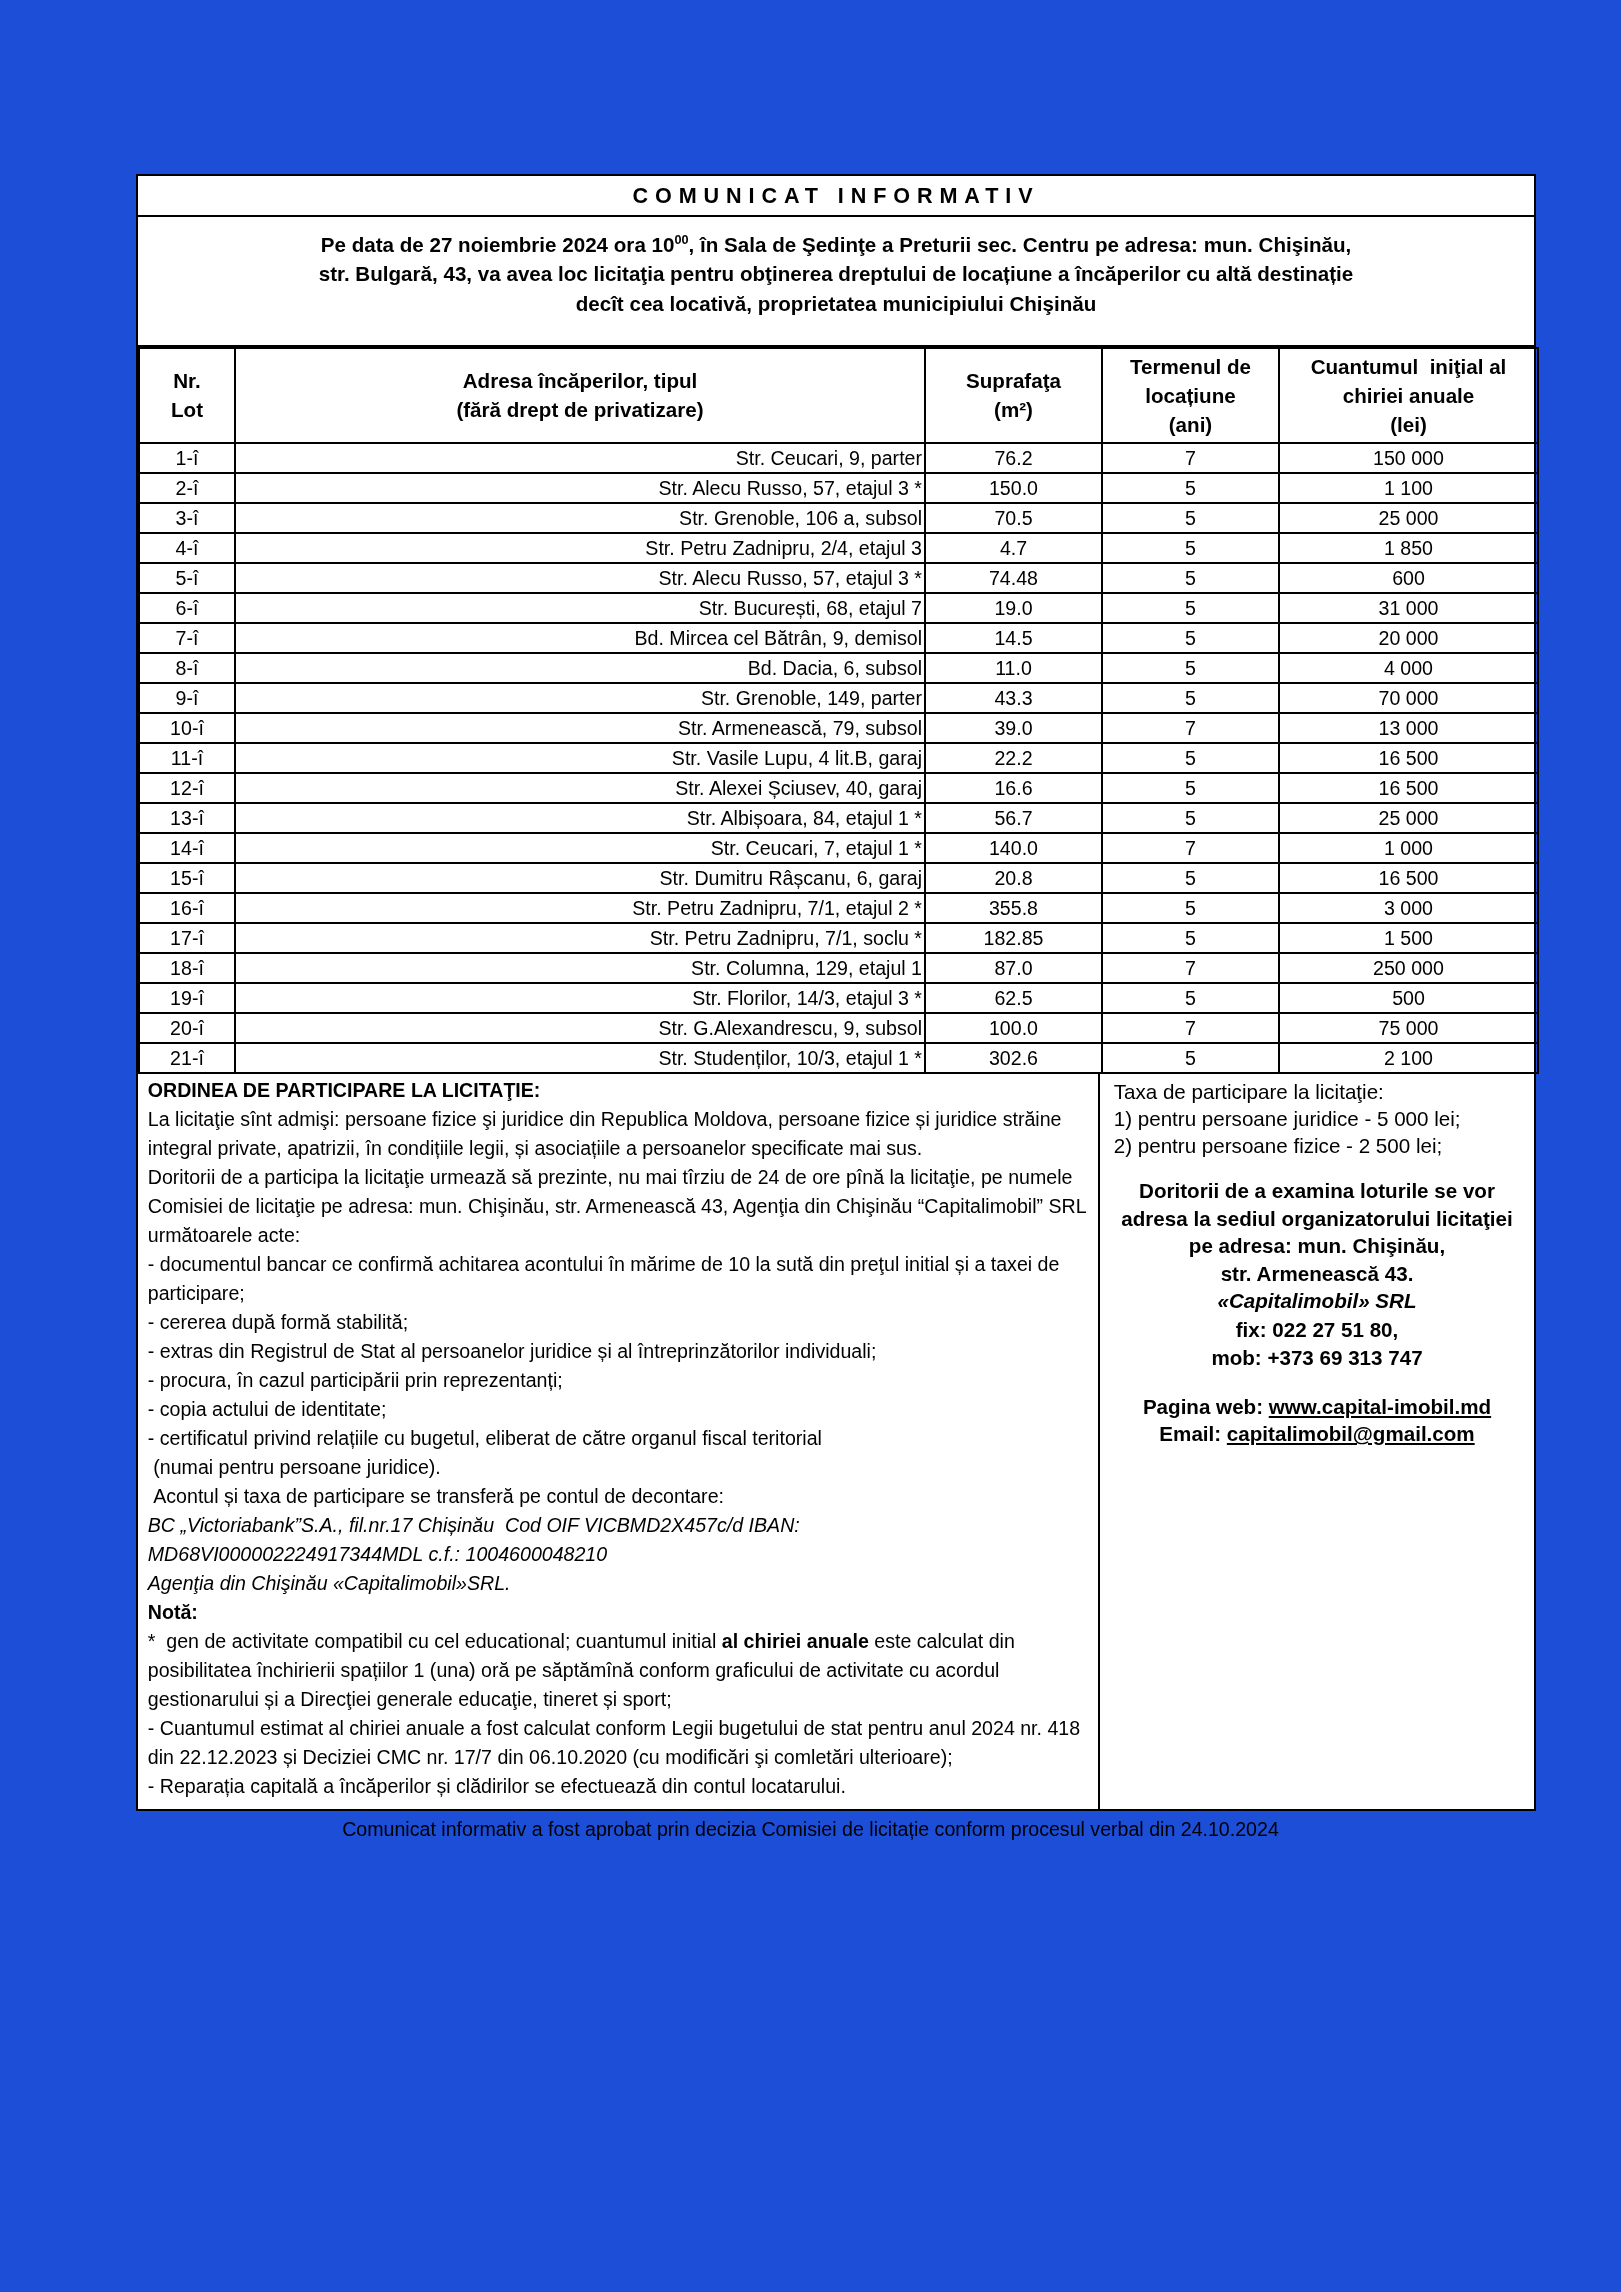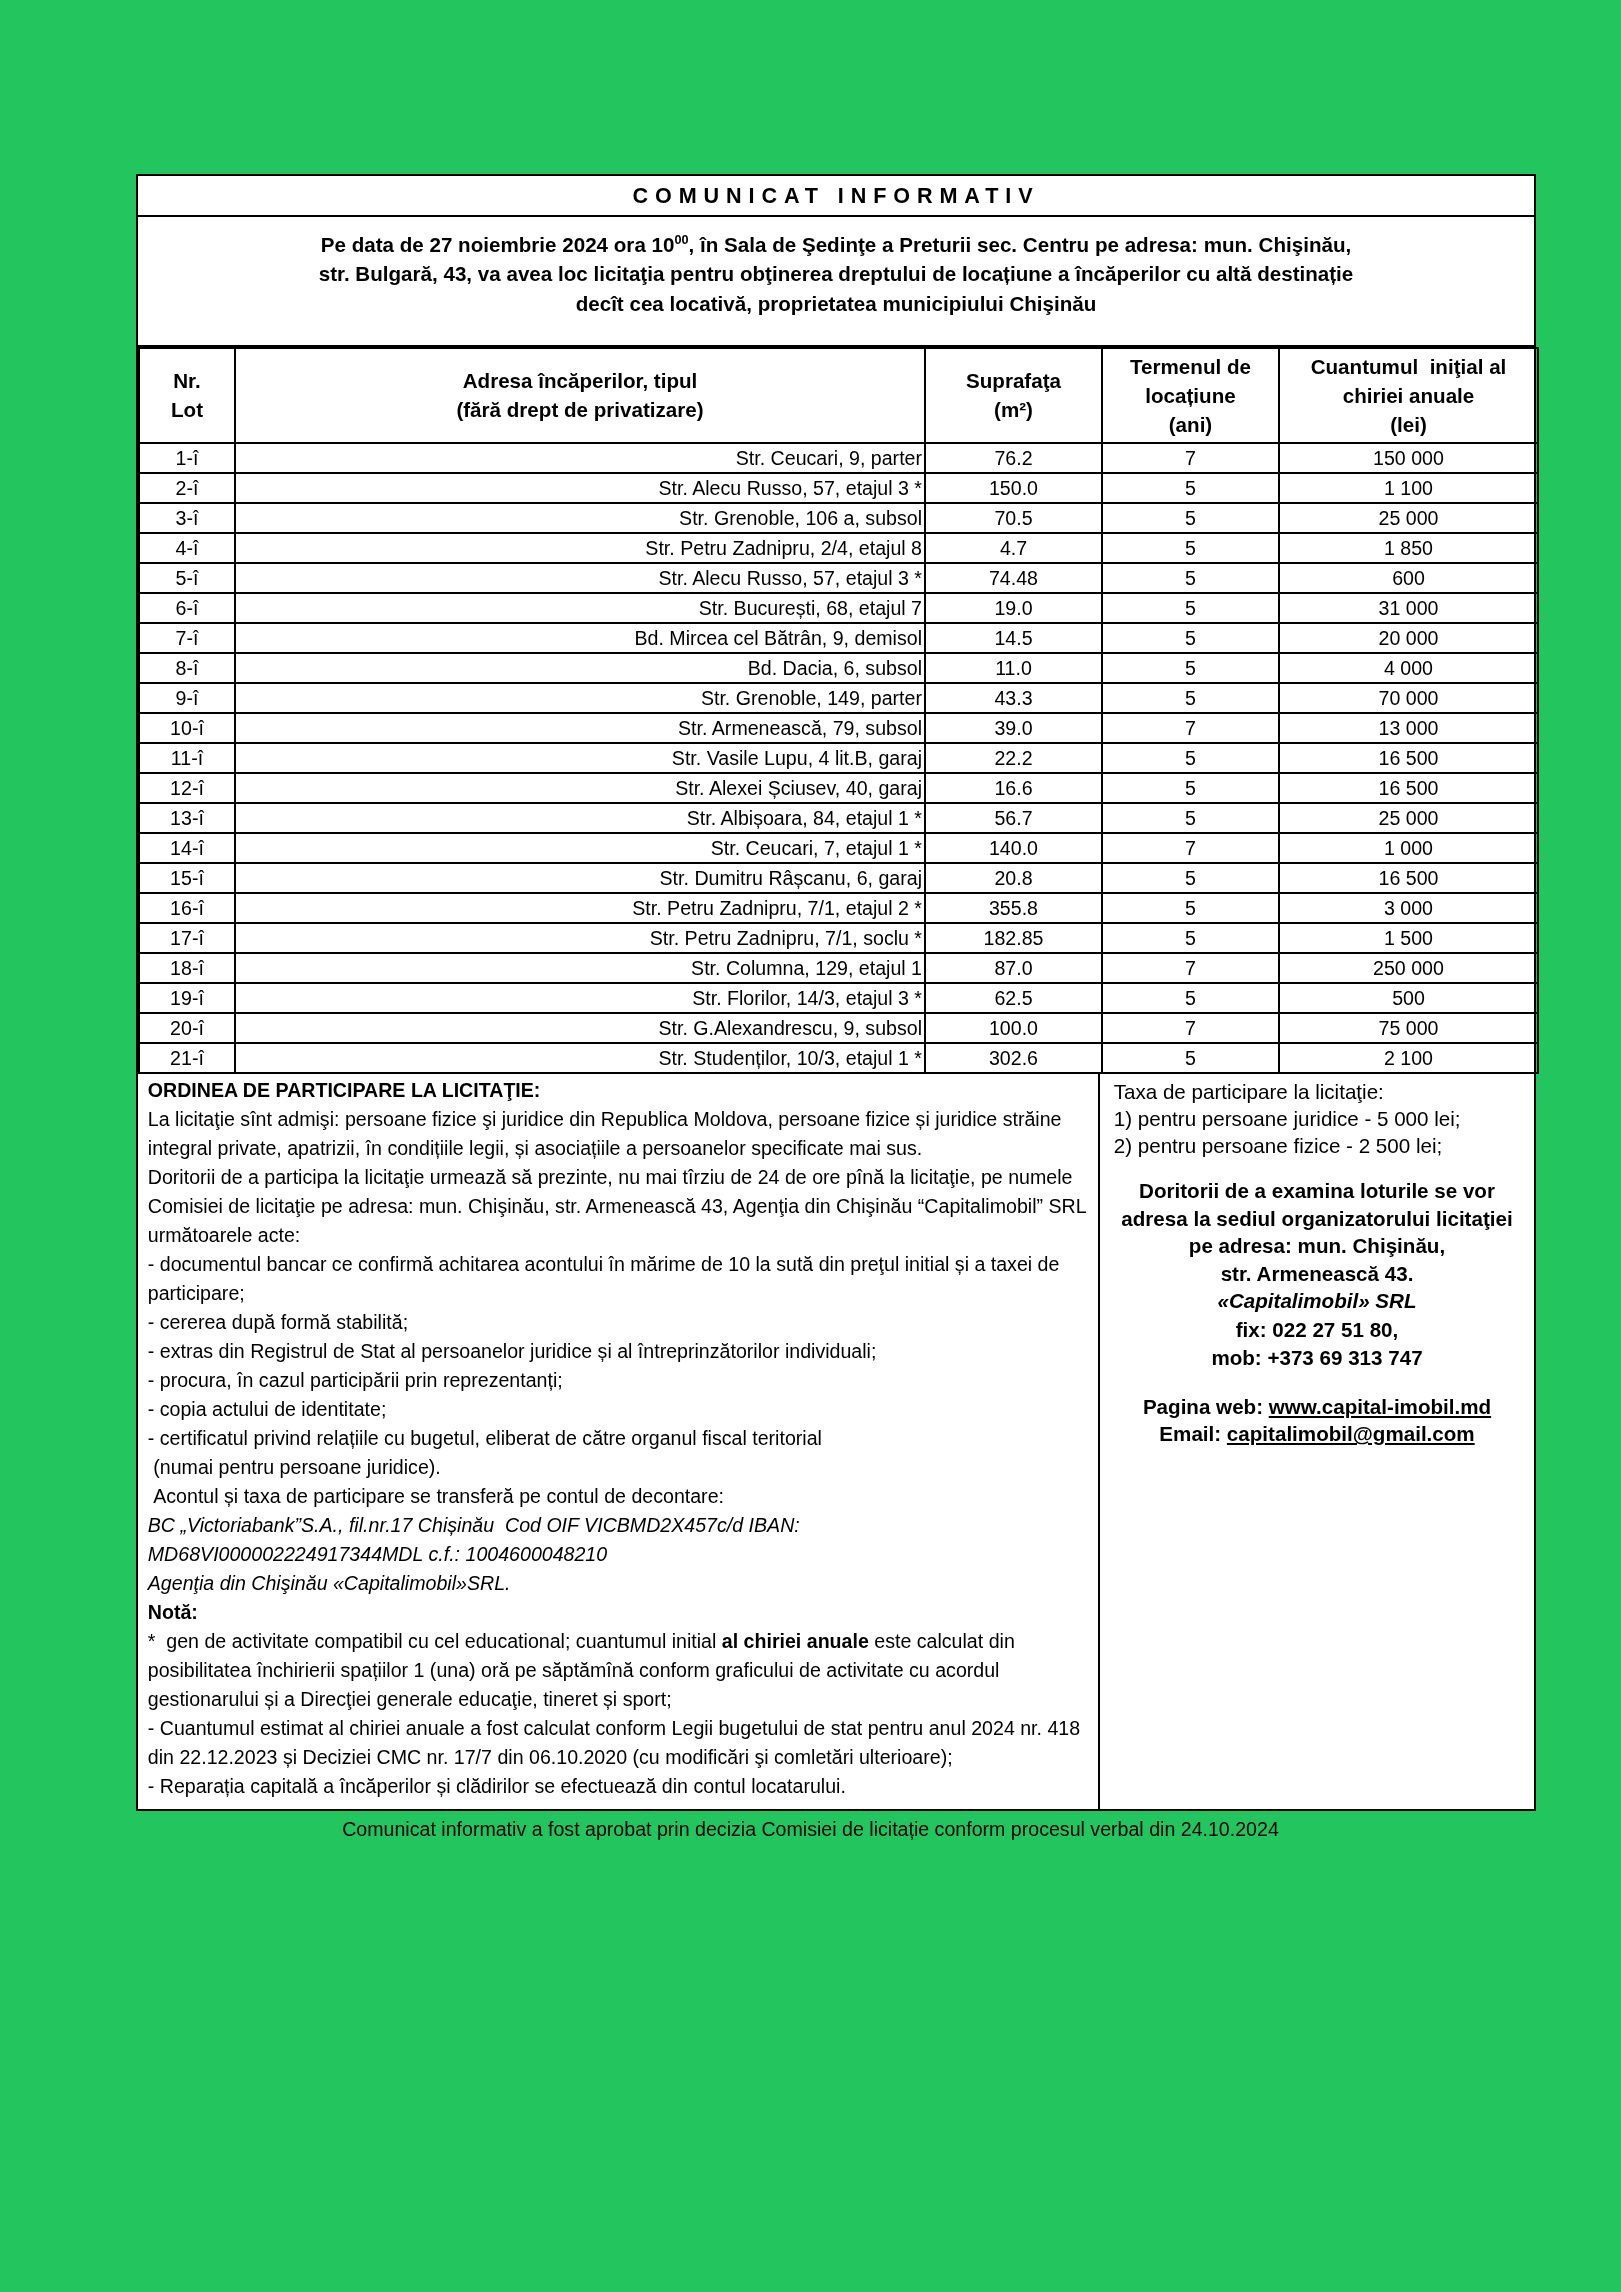--- a/index.html
+++ b/index.html
@@ -6,21 +6,21 @@
     margin: 0;
     padding: 0;
     background: #ffffff;
     font-family: "Liberation Sans", sans-serif;
     color: #000;
   }
   .page {
     position: relative;
     width: 1621px;
     height: 2293px;
-    background: #22c55e;
+    background: #1d4ed8;
     overflow: hidden;
   }
   .doc {
     position: absolute;
     left: 136px;
     top: 174px;
     width: 1400px;
     border: 2px solid #000;
     box-sizing: border-box;
     background: #fff;
@@ -179,21 +179,21 @@
           </tr>
           <tr>
             <td>3-î</td>
             <td class="addr">Str. Grenoble, 106 a, subsol</td>
             <td>70.5</td>
             <td>5</td>
             <td>25 000</td>
           </tr>
           <tr>
             <td>4-î</td>
-            <td class="addr">Str. Petru Zadnipru, 2/4, etajul 8</td>
+            <td class="addr">Str. Petru Zadnipru, 2/4, etajul 3</td>
             <td>4.7</td>
             <td>5</td>
             <td>1 850</td>
           </tr>
           <tr>
             <td>5-î</td>
             <td class="addr">Str. Alecu Russo, 57, etajul 3 *</td>
             <td>74.48</td>
             <td>5</td>
             <td>600</td>

